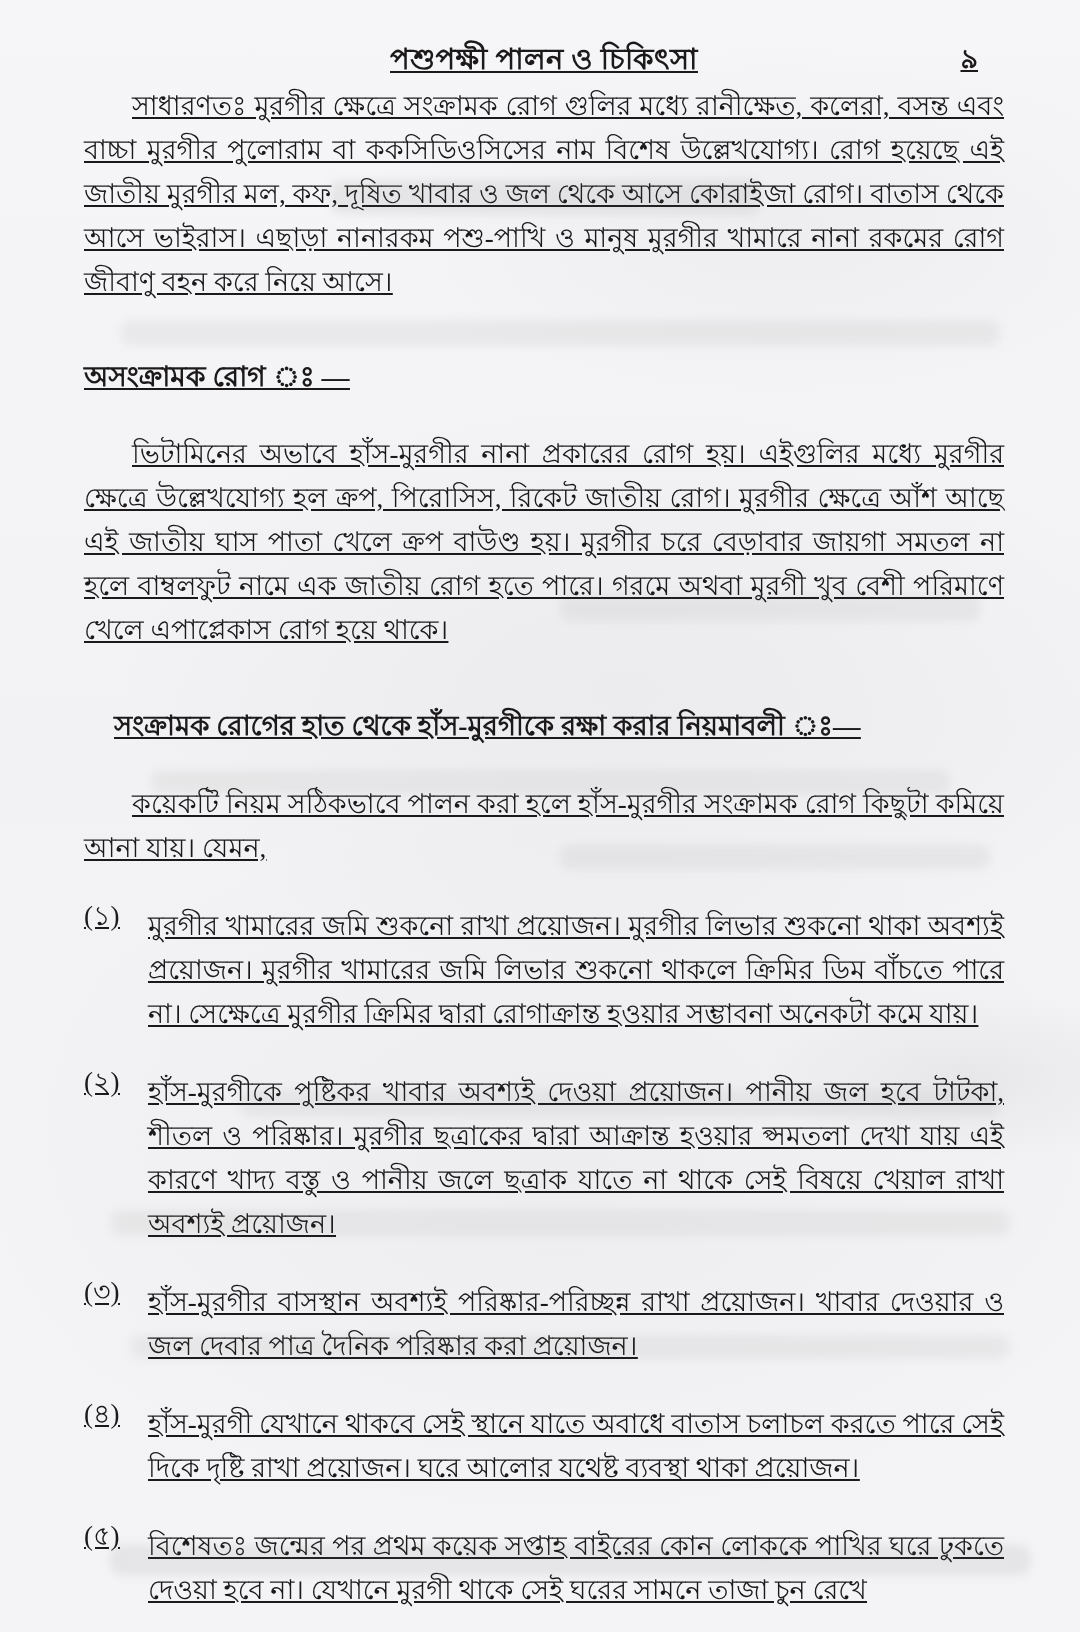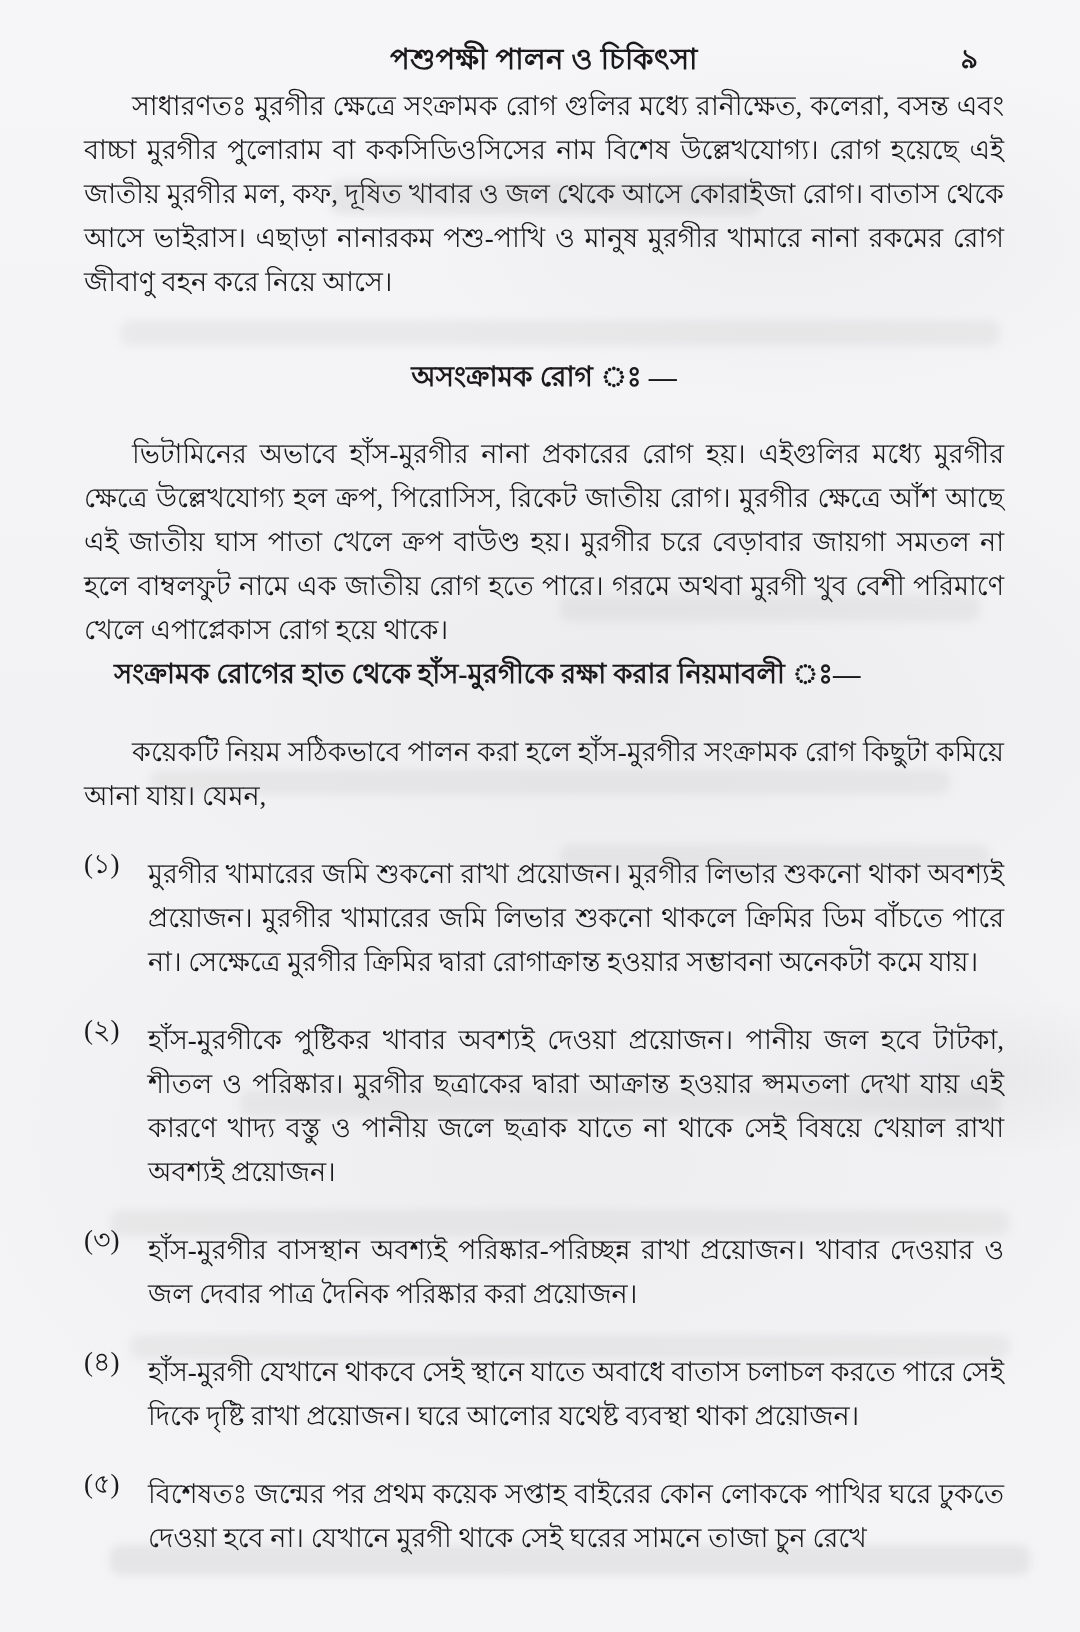--- a/index.html
+++ b/index.html
@@ -1,15 +1,15 @@
 <!DOCTYPE html>
 <html lang="bn"><head>
 <meta charset="utf-8">
 <style>
-  * { margin: 0; padding: 0; box-sizing: border-box; }
+  * { margin: 0; padding: 0; box-sizing: border-box; text-decoration: underline; }
   html, body { width: 1080px; height: 1632px; }
   body {
     font-family: "Liberation Serif", "DejaVu Serif", serif;
     background: #eef0ef;
     overflow: hidden;
     position: relative;
   }
   .page {
     position: absolute;
     inset: 0;
@@ -52,29 +52,29 @@
     font-size: 27px;
     font-weight: bold;
   }
   .body-text { font-size: 27px; line-height: 1.63; }
   .para {
     text-indent: 48px;
     text-align: justify;
   }
   .para-intro { }
   .h-noninfect {
-    text-align: center;
     font-size: 28px;
     font-weight: bold;
     margin-top: 50px;
     margin-bottom: 32px;
   }
   .h-rules {
     font-size: 27.5px;
     font-weight: bold;
+    margin-top: 52px;
     margin-bottom: 34px;
     text-indent: 30px;
   }
   .rules-list { margin-top: 10px; }
   .rule { display: flex; margin-top: 24px; }
   .rule-number { width: 64px; flex: none; }
   .rule-text { flex: 1; text-align: justify; margin-top: 10px; }
 </style>
 </head>
 <body>

